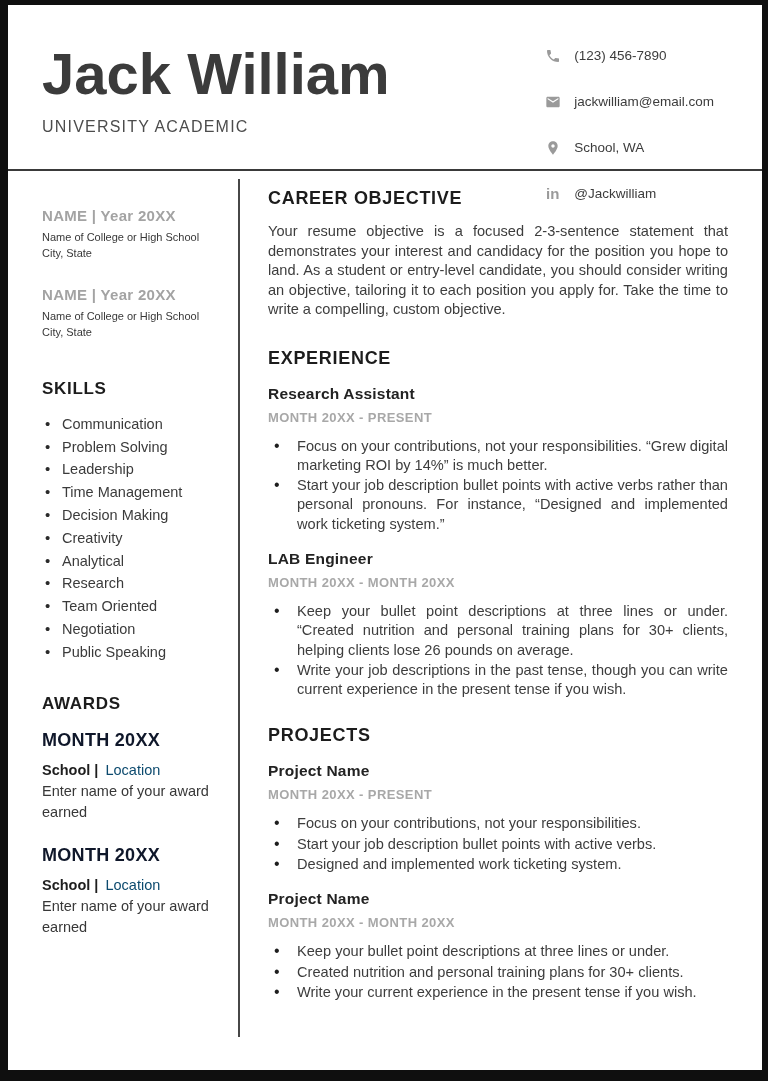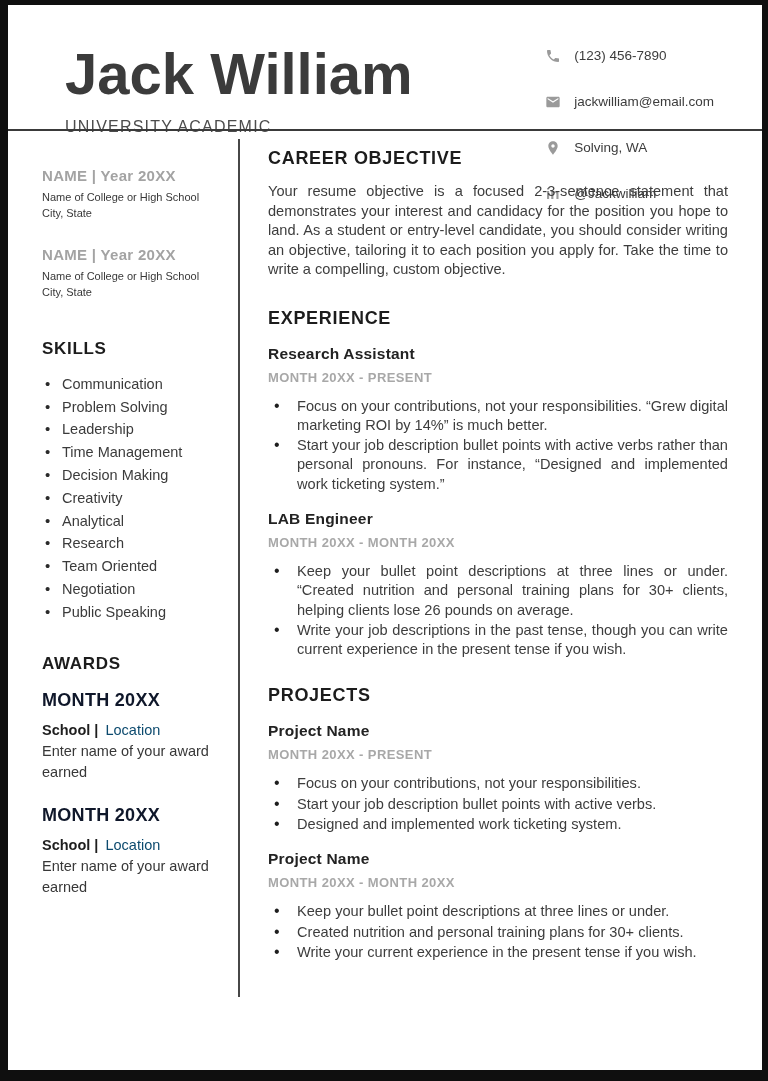--- a/index.html
+++ b/index.html
@@ -10,24 +10,23 @@
     width: 768px; height: 1081px;
     background: #ffffff;
     border-style: solid; border-color: #0f0f0f;
     border-width: 5px 6px 11px 8px;
     display: flex; flex-direction: column;
     overflow: hidden;
   }
 
   
   .header {
-    height: 126px; flex: 0 0 auto;
+    height: 166px; flex: 0 0 auto;
     display: flex; justify-content: space-between;
     padding: 40px 48px 0 34px;
-    margin-left: 23px;
   }
   .name {
     font-size: 58px; font-weight: 800; letter-spacing: 0px;
     color: #3b3b3b; line-height: 1.0; white-space: nowrap;
   }
   .job-title {
     margin-top: 15px; font-size: 16px; letter-spacing: 1.2px;
     color: #4c4c4c; font-weight: 400;
   }
   .contact { display: flex; flex-direction: column; gap: 29px; padding-top: 2px; }
@@ -124,21 +123,21 @@
             </svg>
         </span>
         <span class="ctext">jackwilliam@email.com</span>
       </div>
       <div class="contact-row">
         <span class="cicon">
           <svg viewBox="0 0 24 24">
               <path d="M12 2C8.13 2 5 5.13 5 9c0 5.25 7 13 7 13s7-7.75 7-13c0-3.87-3.13-7-7-7zm0 9.5c-1.38 0-2.5-1.12-2.5-2.5S10.62 6.5 12 6.5s2.5 1.12 2.5 2.5-1.12 2.5-2.5 2.5z"></path>
             </svg>
         </span>
-        <span class="ctext">Solving, WA</span>
+        <span class="ctext">School, WA</span>
       </div>
       <div class="contact-row">
         <span class="cicon">
             <span class="in-glyph">in</span>
           </span>
         <span class="ctext">@Jackwilliam</span>
       </div>
     </div>
   </div>
 

